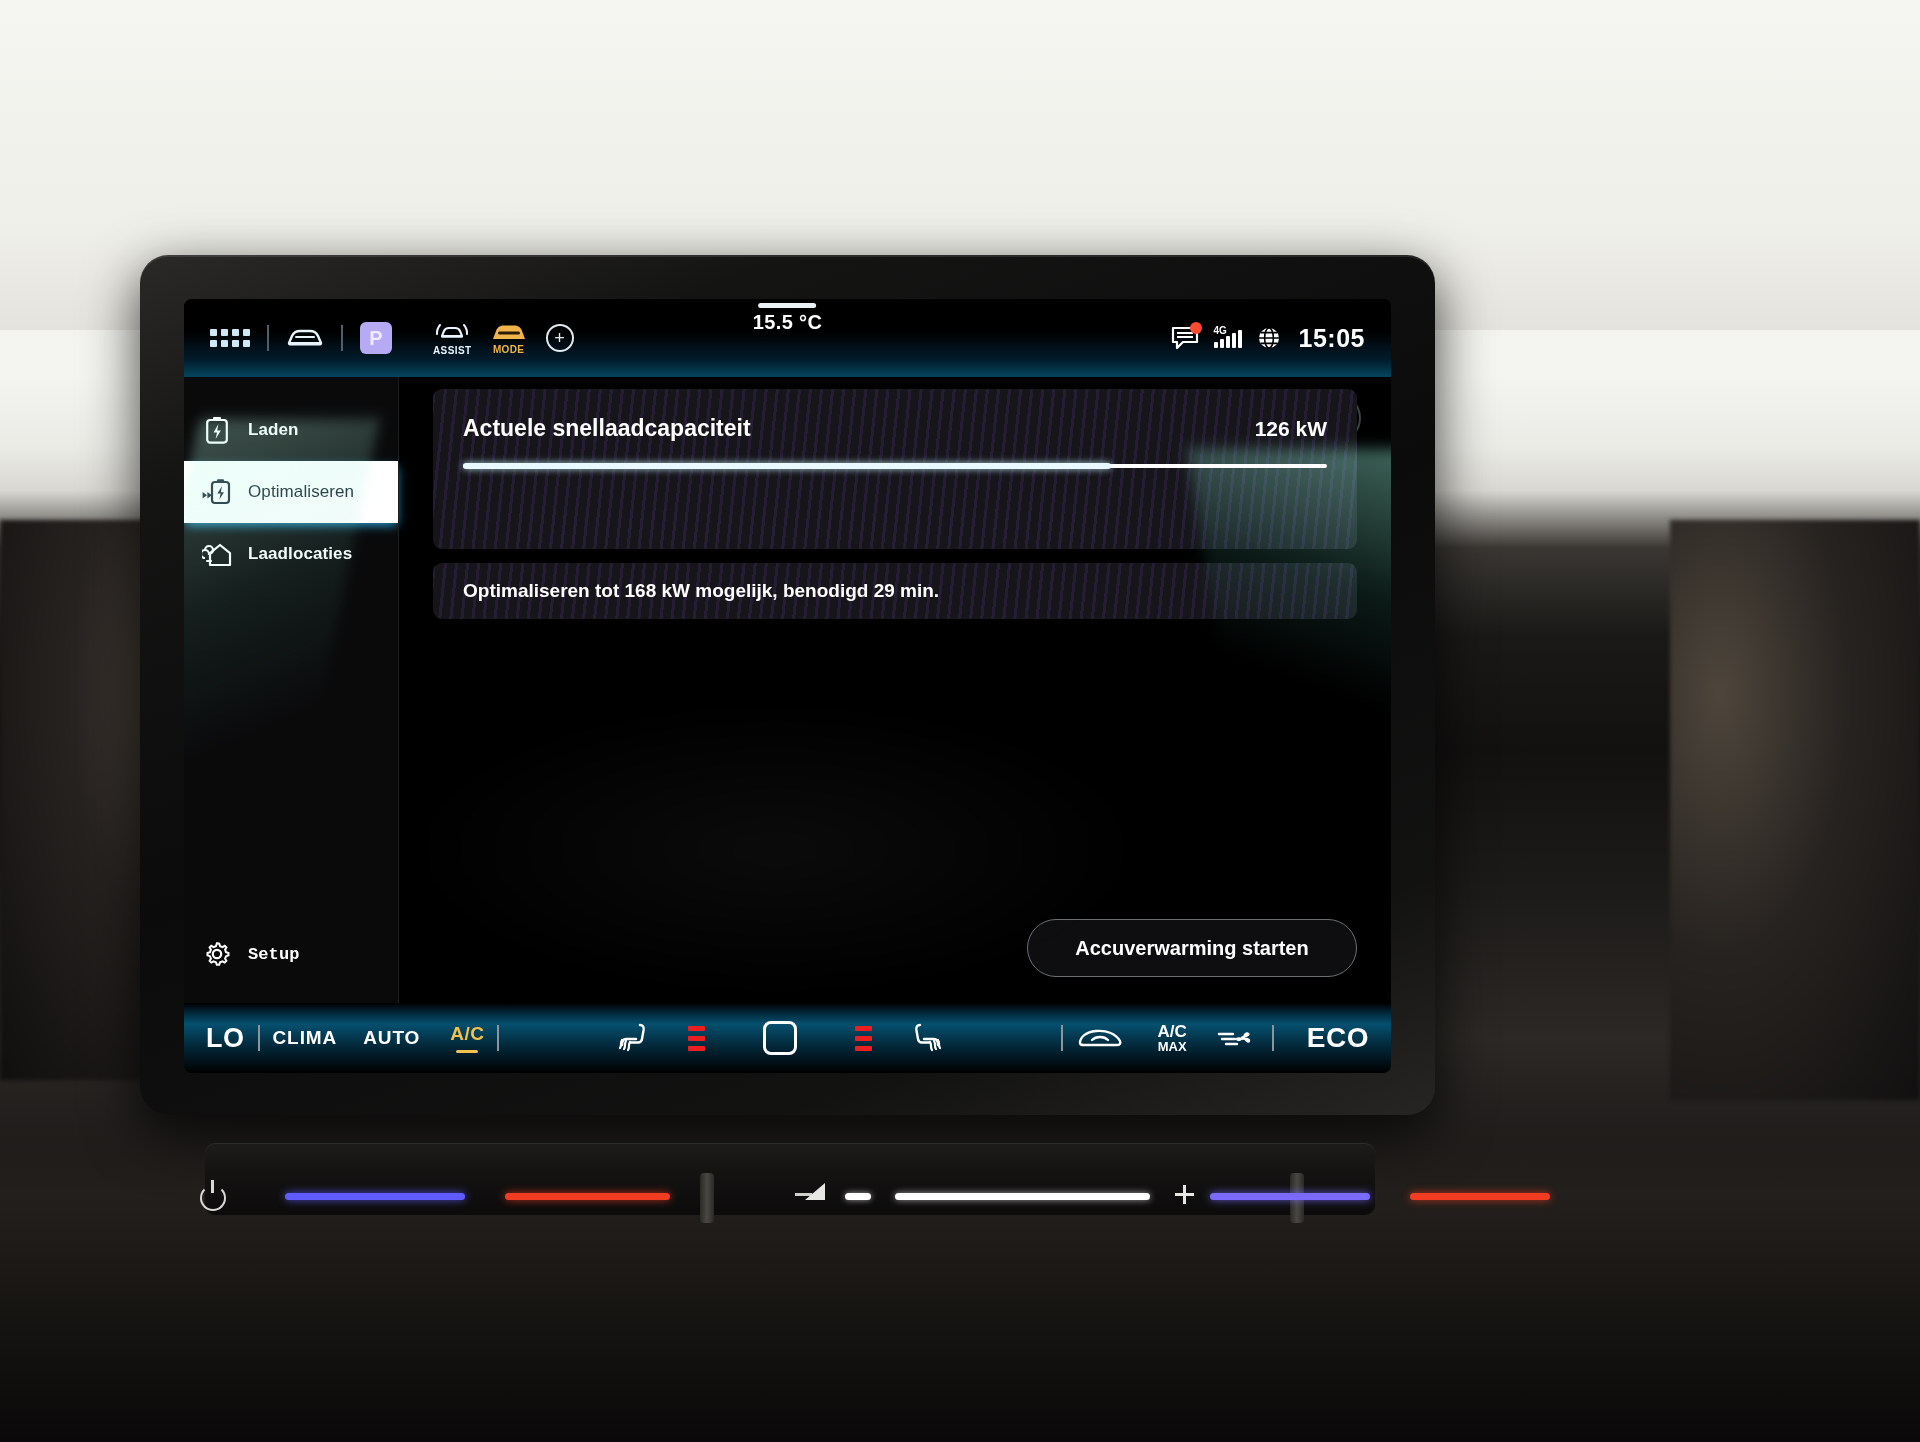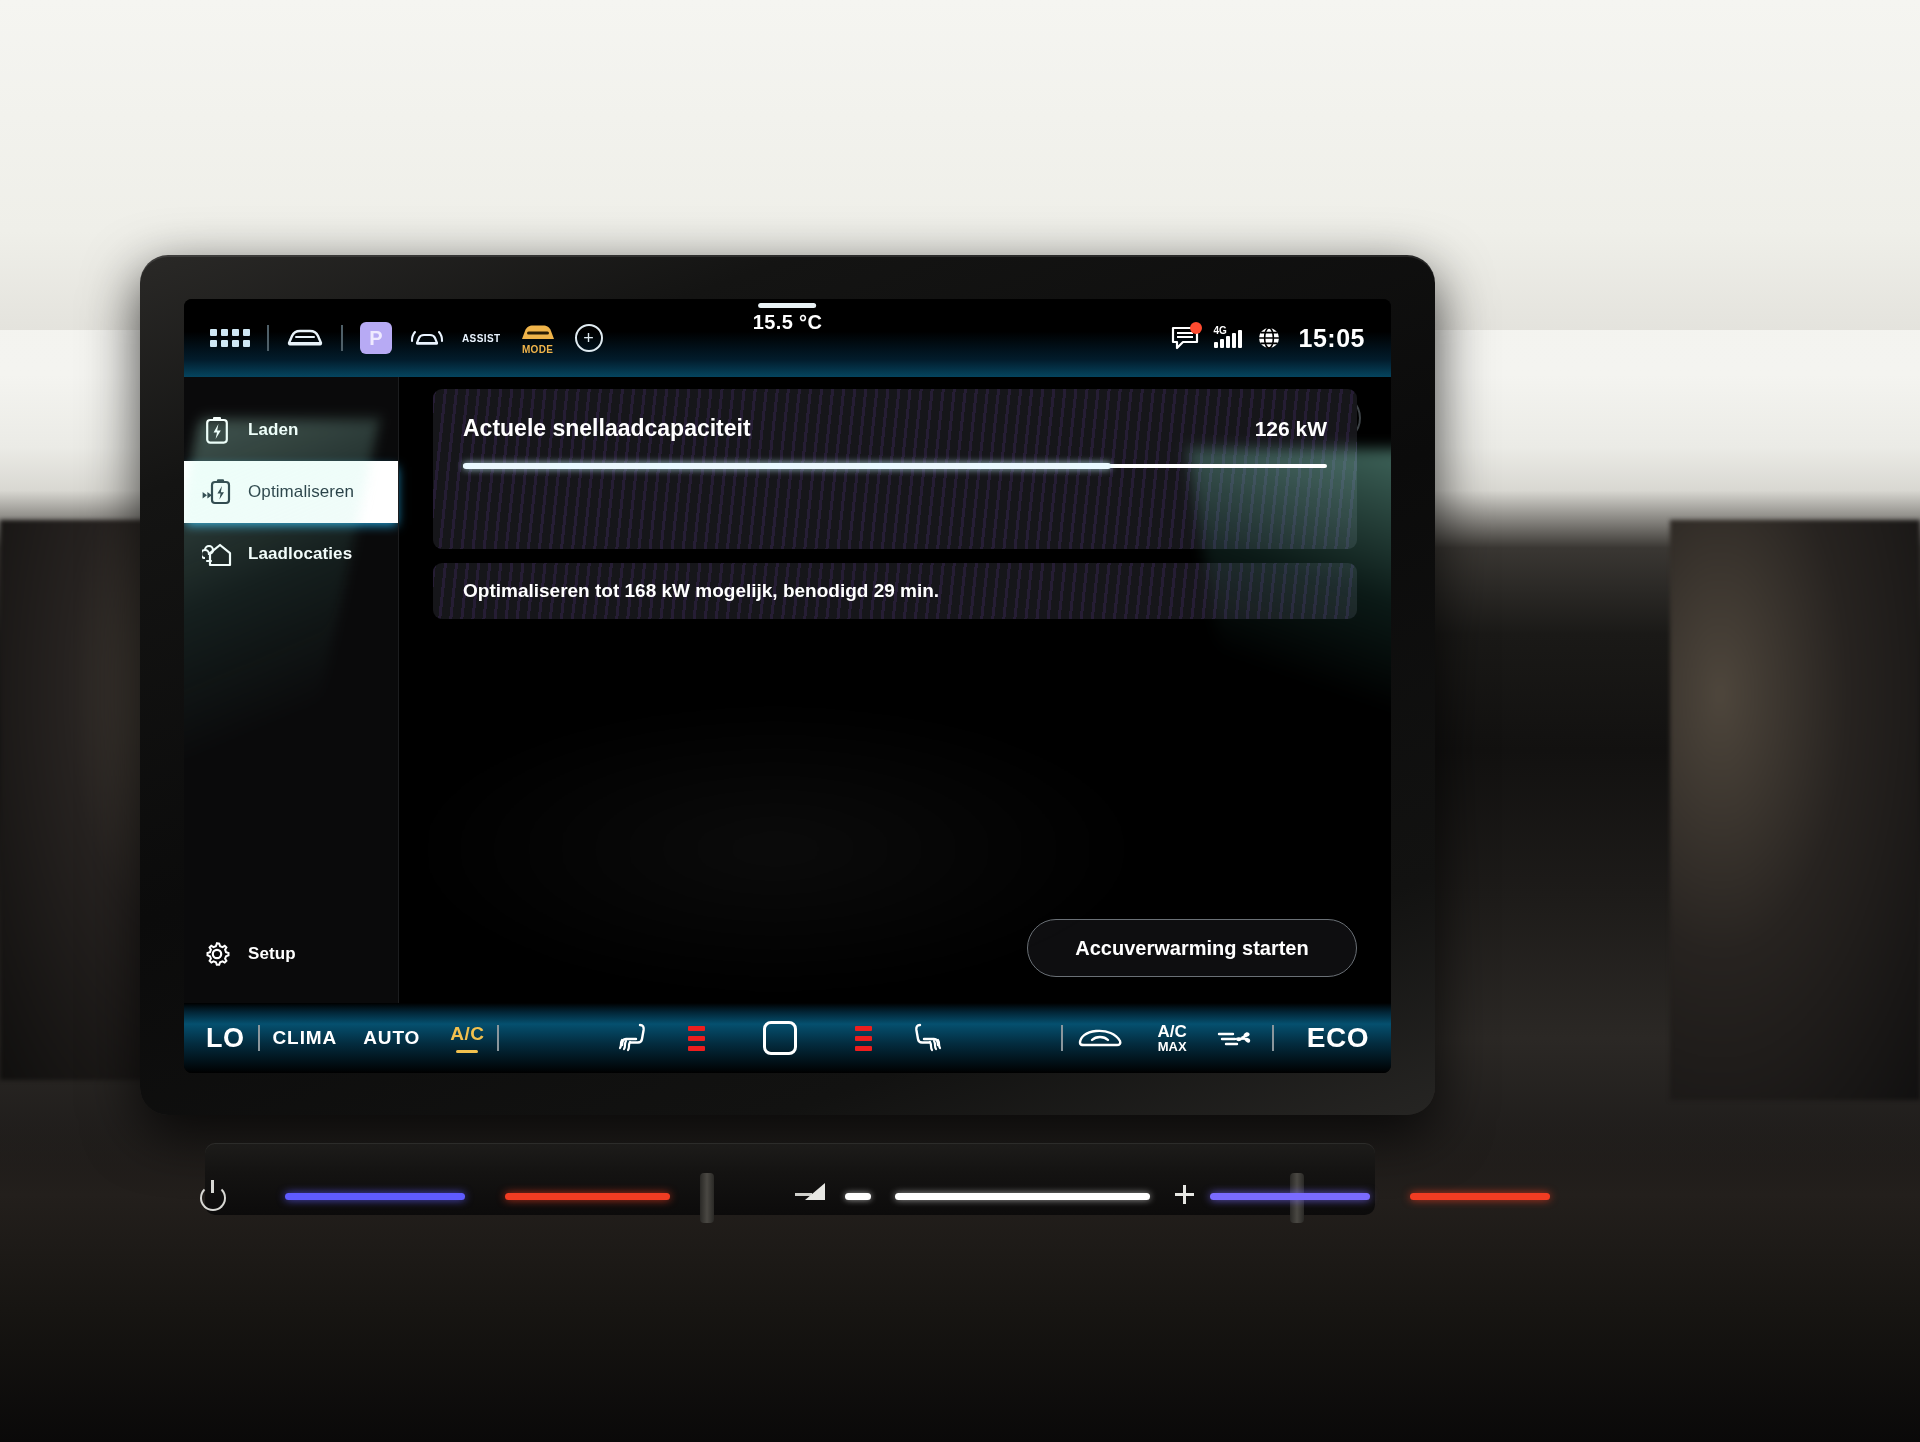--- a/index.html
+++ b/index.html
@@ -88,21 +88,21 @@
   .appgrid i{ display:block; width:7px; height:7px; background:#cfe8f5; border-radius:1px; }
   .sep{ width:2px; height:26px; background:#4e5f68; }
 
   .icon-car{ width:38px; height:22px; position:relative; }
   .icon-car svg{ display:block; }
   .p-badge{
     width:32px; height:32px; border-radius:6px; background:#b7aaf4;
     display:flex; align-items:center; justify-content:center;
     color:#efeaff; font-size:20px; font-weight:700; line-height:1;
   }
-  .assist{ display:flex; flex-direction:row; align-items:center; gap:17px; }
+  .assist{ display:flex; flex-direction:column; align-items:center; gap:3px;margin-left:24px; }
   .assist-label{ font-size:10px; font-weight:700; letter-spacing:.4px; color:#eaf4ff; }
   .mode{ display:flex; flex-direction:column; align-items:center; gap:0px; }
   .mode-label{ font-size:10px; font-weight:700; letter-spacing:.3px; color:#f0b44a; }
   .plus-btn{
     width:28px; height:28px; border-radius:50%; border:2px solid #dfeaf0;
     display:flex; align-items:center; justify-content:center;
     font-size:18px; line-height:0; color:#dfeaf0; font-weight:400;
   }
   .msg-icon{ position:relative; width:28px; height:24px; }
   .msg-dot{
@@ -125,21 +125,21 @@
     display:flex; align-items:center; gap:16px;
     height:62px; padding:0 18px; color:#fff;
     font-size:17px; font-weight:700; letter-spacing:.1px;
   }
   .nav-item.active{
     background:#ffffff; color:#12202b; font-weight:400;
     box-shadow:0 4px 10px -2px rgba(40,190,255,.85);
   }
   .nav-item .ico{ width:30px; display:flex; justify-content:center; }
   .nav-spacer{ flex:1; }
-  .nav-item.setup{ margin-bottom:18px; }
+  .nav-item.setup{ margin-bottom:18px;font-family:Liberation Mono, monospace; }
   .sidebar-divider{
     position:absolute; right:0; top:0; bottom:0; width:1px; background:#1c1d1f;
   }
 
   .content{ flex:1; position:relative; padding:0 34px; }
   .content-head{
     height:78px; display:flex; align-items:center;
   }
   .page-title{ font-size:25px; font-weight:700; letter-spacing:.1px; }
   .info-btn{

